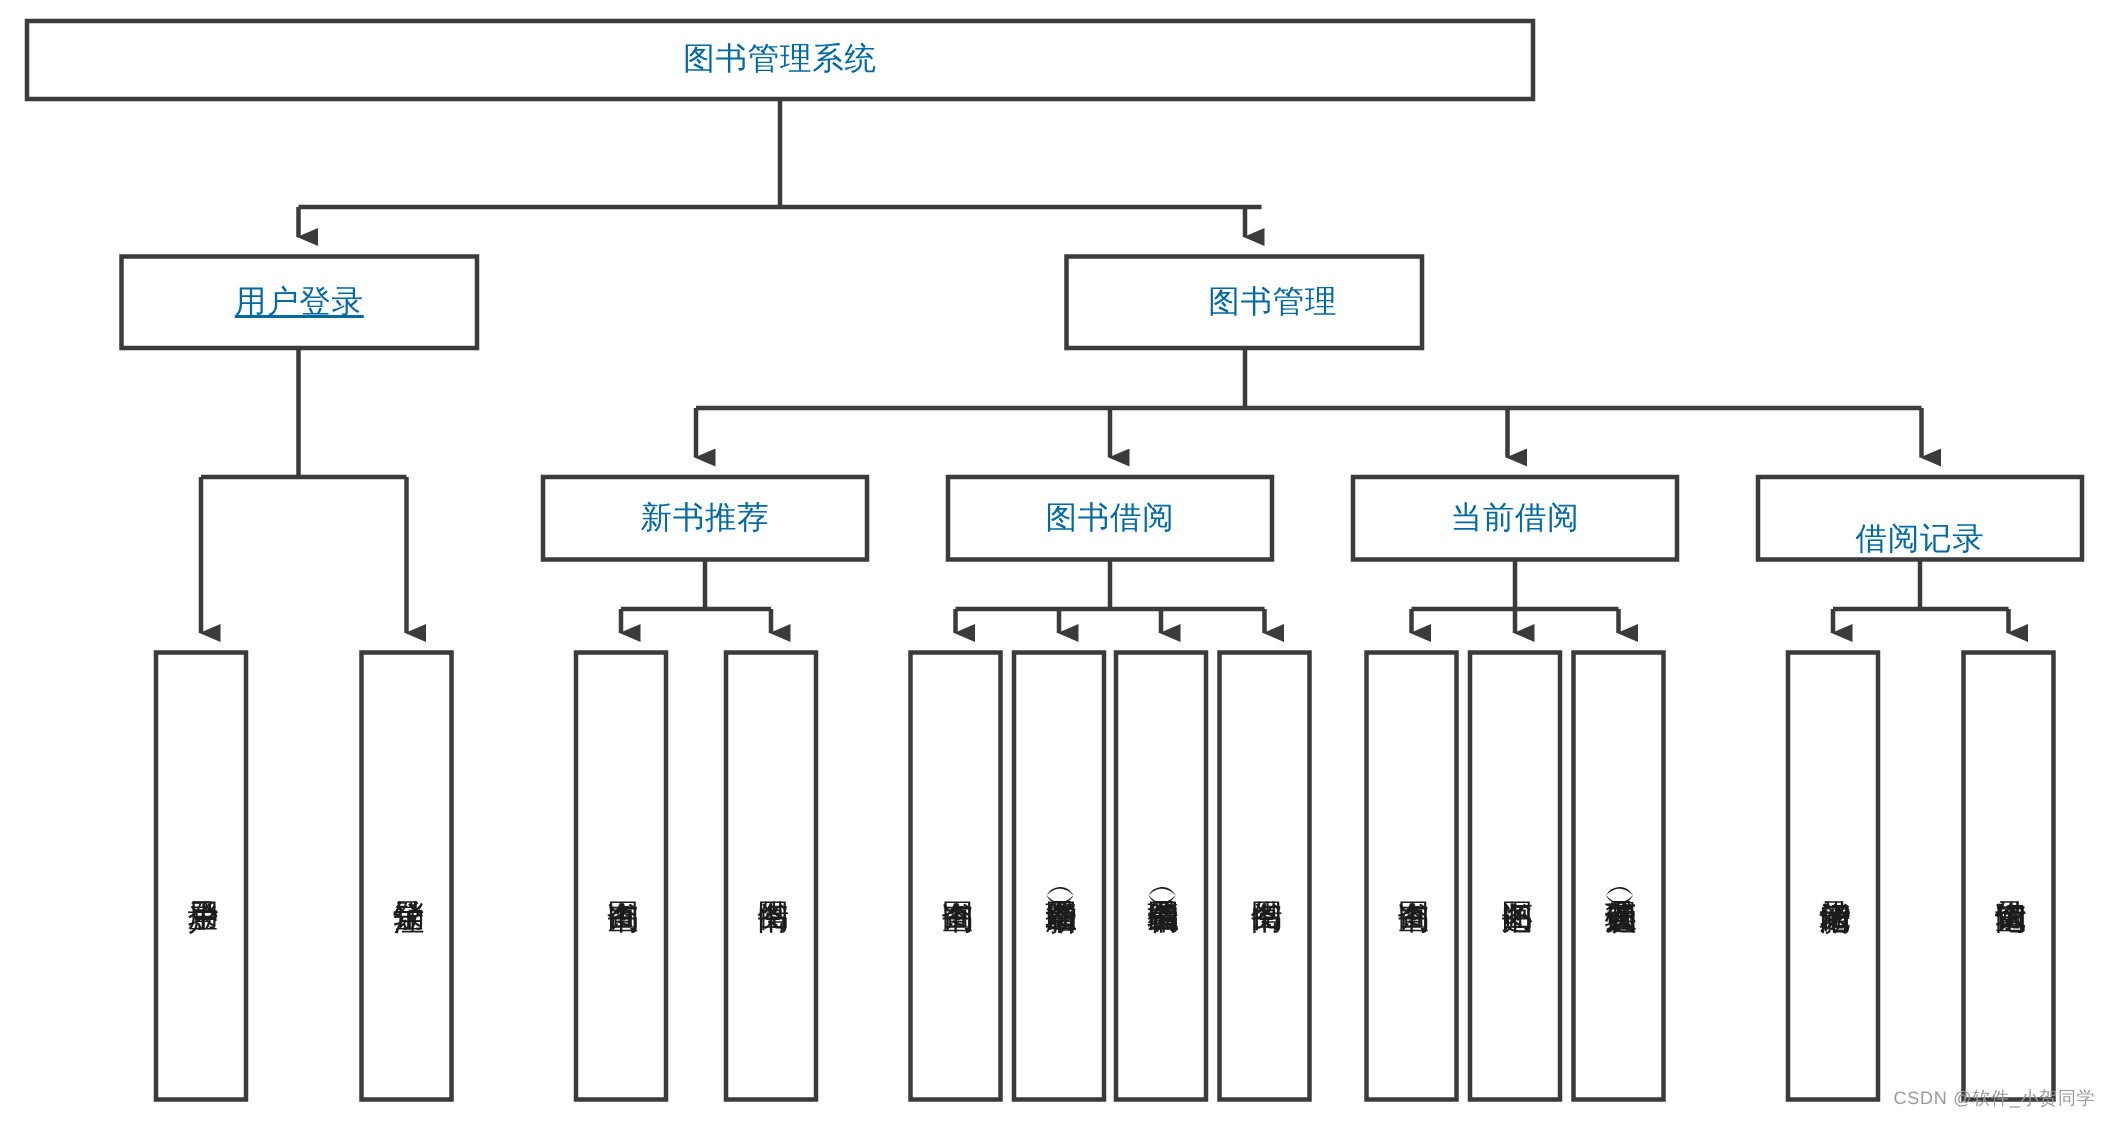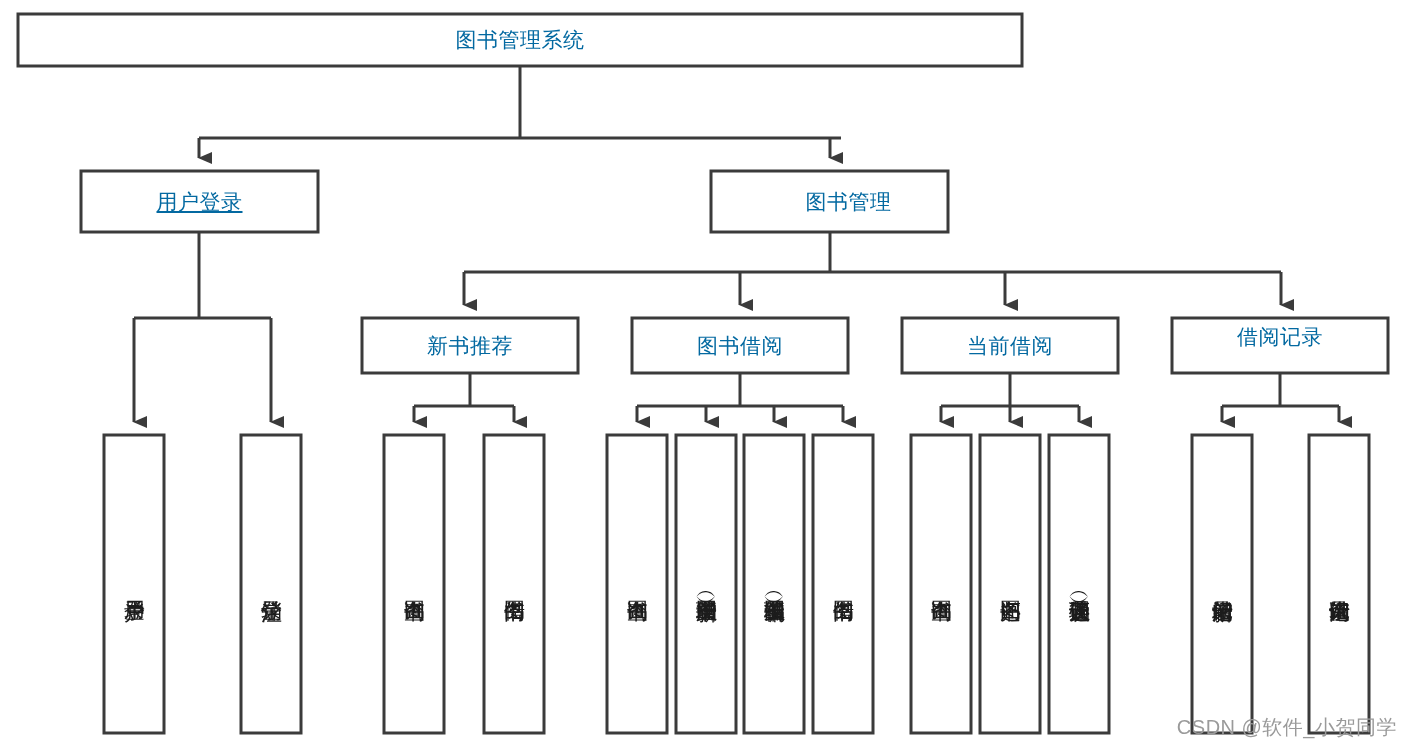--- a/index.html
+++ b/index.html
@@ -65,21 +65,21 @@
     letter-spacing: 0px;
     writing-mode: vertical-rl;
     text-orientation: upright;
     pointer-events: none;
     overflow: hidden;
   }
   .watermark {
     position: absolute;
     right: 8px;
     bottom: 6px;
-    font-size: 20px;
+    font-size: 12px;
     color: #9a9a9a;
     white-space: nowrap;
     letter-spacing: 0.5px;
   }
 </style>
 </head>
 <body>
 
 <div id="diagram-root">
 
@@ -174,21 +174,21 @@
   </svg>
 
   <div class="node-label-h" style="left:18px; top:14px; width:1004px; height:52px;">图书管理系统</div>
 
   <div class="node-label-h" style="left:81px; top:171px; width:237px; height:61px;text-decoration:underline;">用户登录</div>
   <div class="node-label-h" style="left:711px; top:171px; width:237px; height:61px;margin-left:19px;">图书管理</div>
 
   <div class="node-label-h" style="left:362px; top:318px; width:216px; height:55px;">新书推荐</div>
   <div class="node-label-h" style="left:632px; top:318px; width:216px; height:55px;border-radius:27px;">图书借阅</div>
   <div class="node-label-h" style="left:902px; top:318px; width:216px; height:55px;">当前借阅</div>
-  <div class="node-label-h" style="left:1172px; top:307px; width:216px; height:59px;">借阅记录</div>
+  <div class="node-label-h" style="left:1172px; top:330px; width:216px; height:59px;">借阅记录</div>
 
   <div class="node-label-v" style="left:104px; top:435px; width:60px; height:298px;">用户登录</div>
   <div class="node-label-v" style="left:241px; top:435px; width:60px; height:298px;">注销登录</div>
 
   <div class="node-label-v" style="left:384px; top:435px; width:60px; height:298px;">查询图书</div>
   <div class="node-label-v" style="left:484px; top:435px; width:60px; height:298px;">借阅图书</div>
 
   <div class="node-label-v" style="left:607px; top:435px; width:60px; height:298px;">查询图书</div>
   <div class="node-label-v" style="left:676px; top:435px; width:60px; height:298px;">新增图书（管理员）</div>
   <div class="node-label-v" style="left:744px; top:435px; width:60px; height:298px;">编辑图书（管理员）</div>

